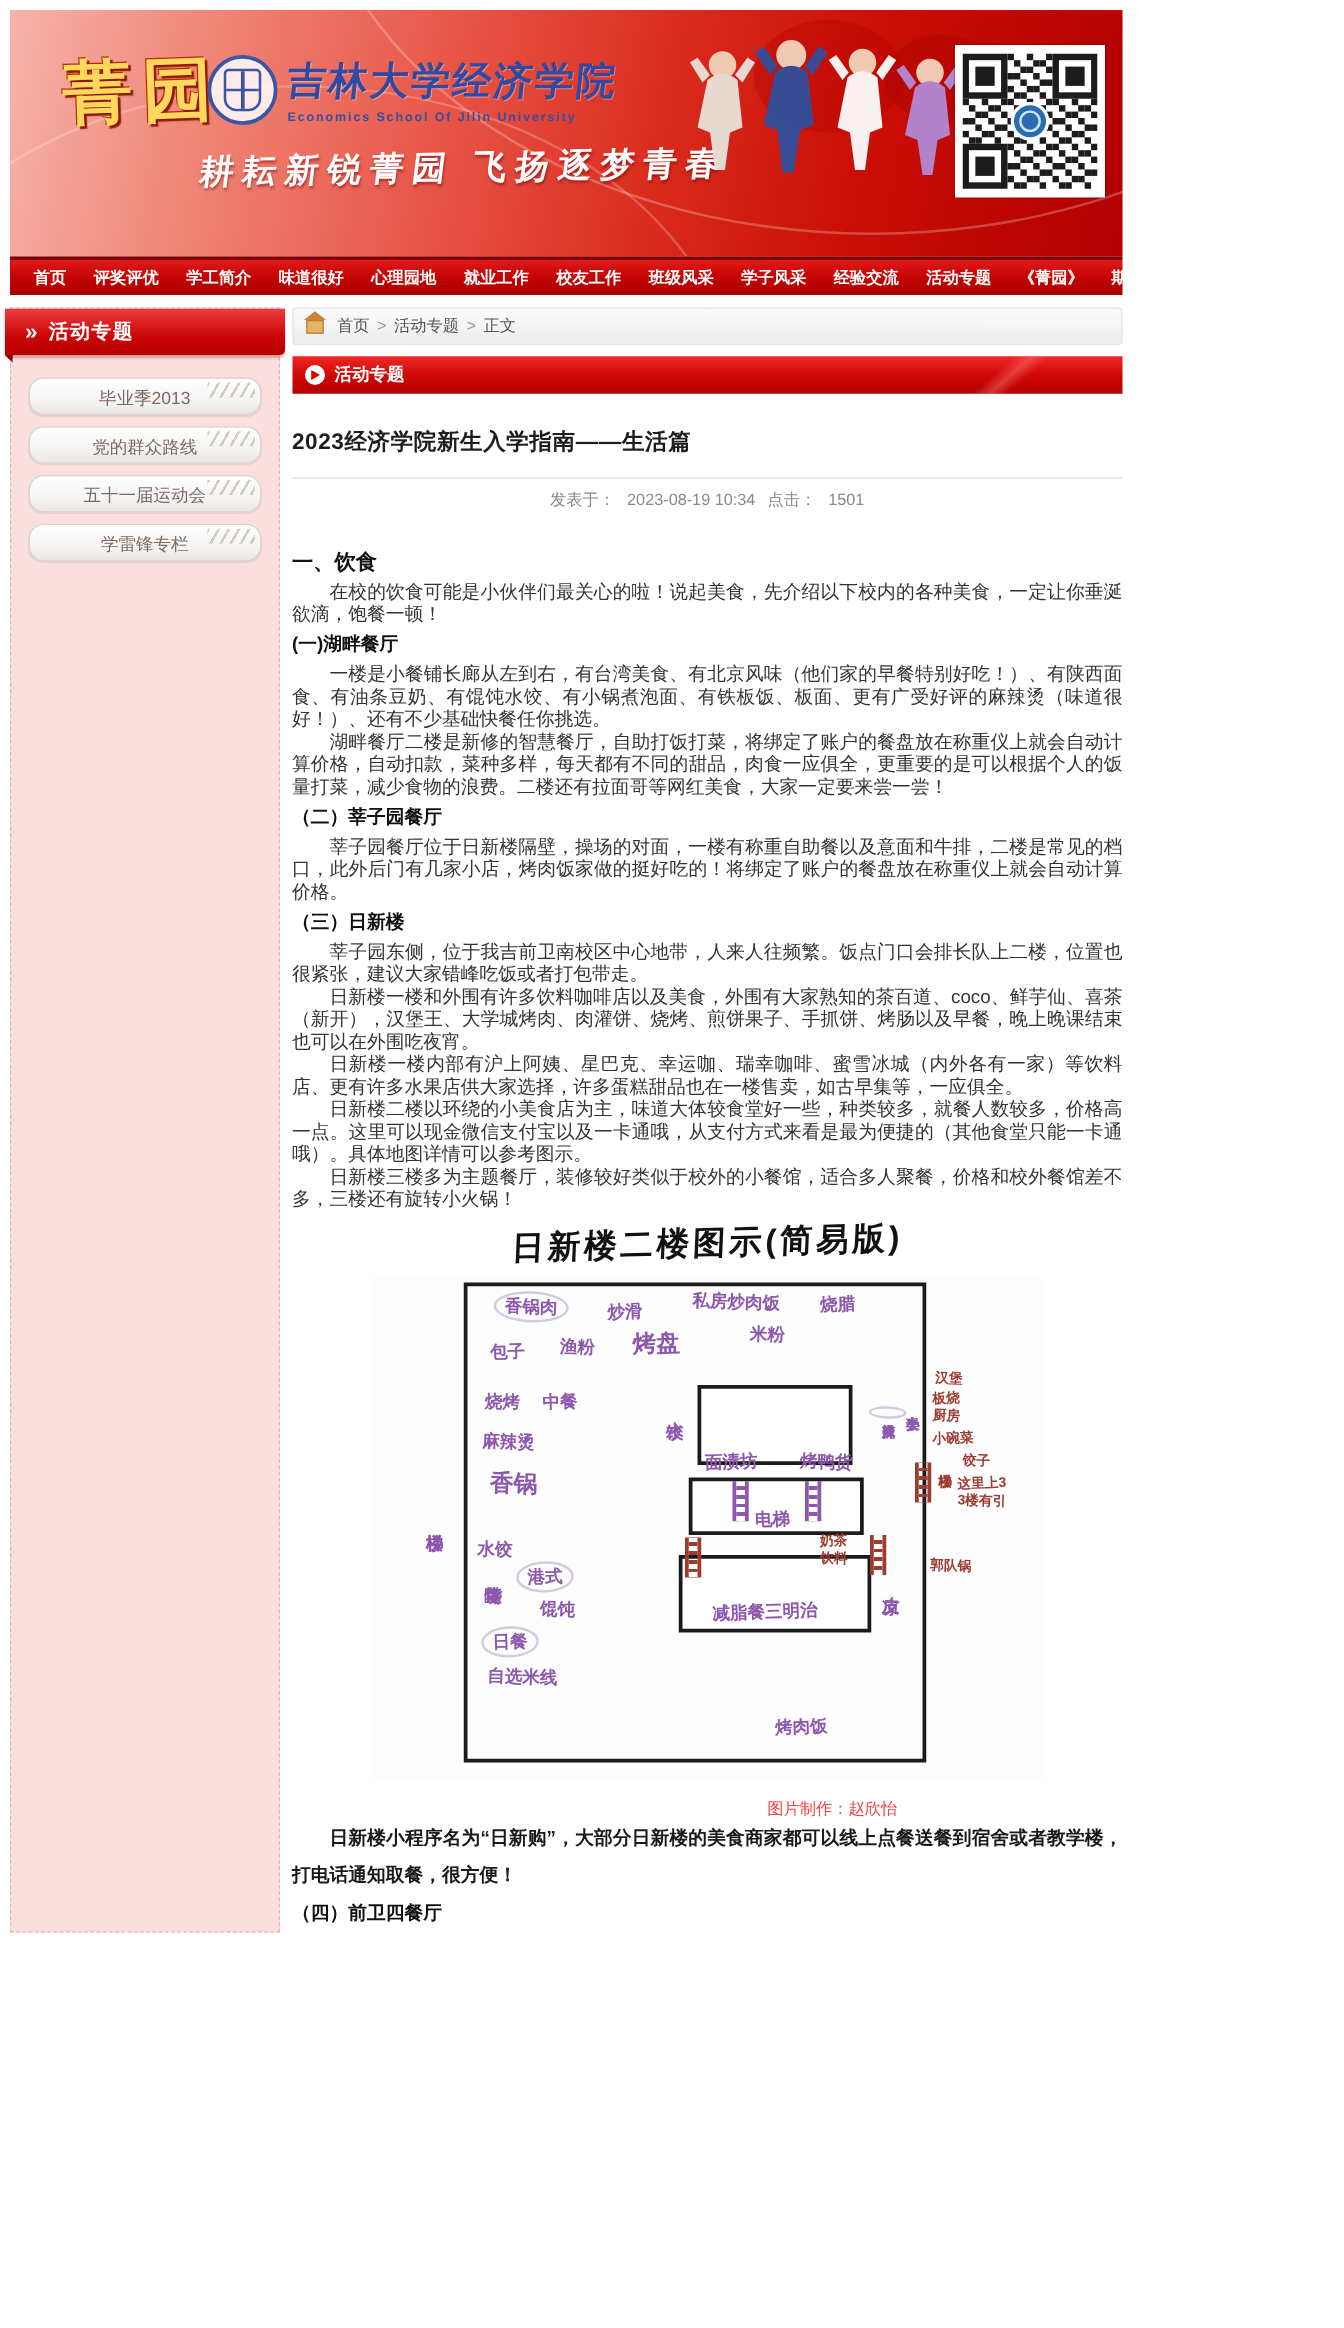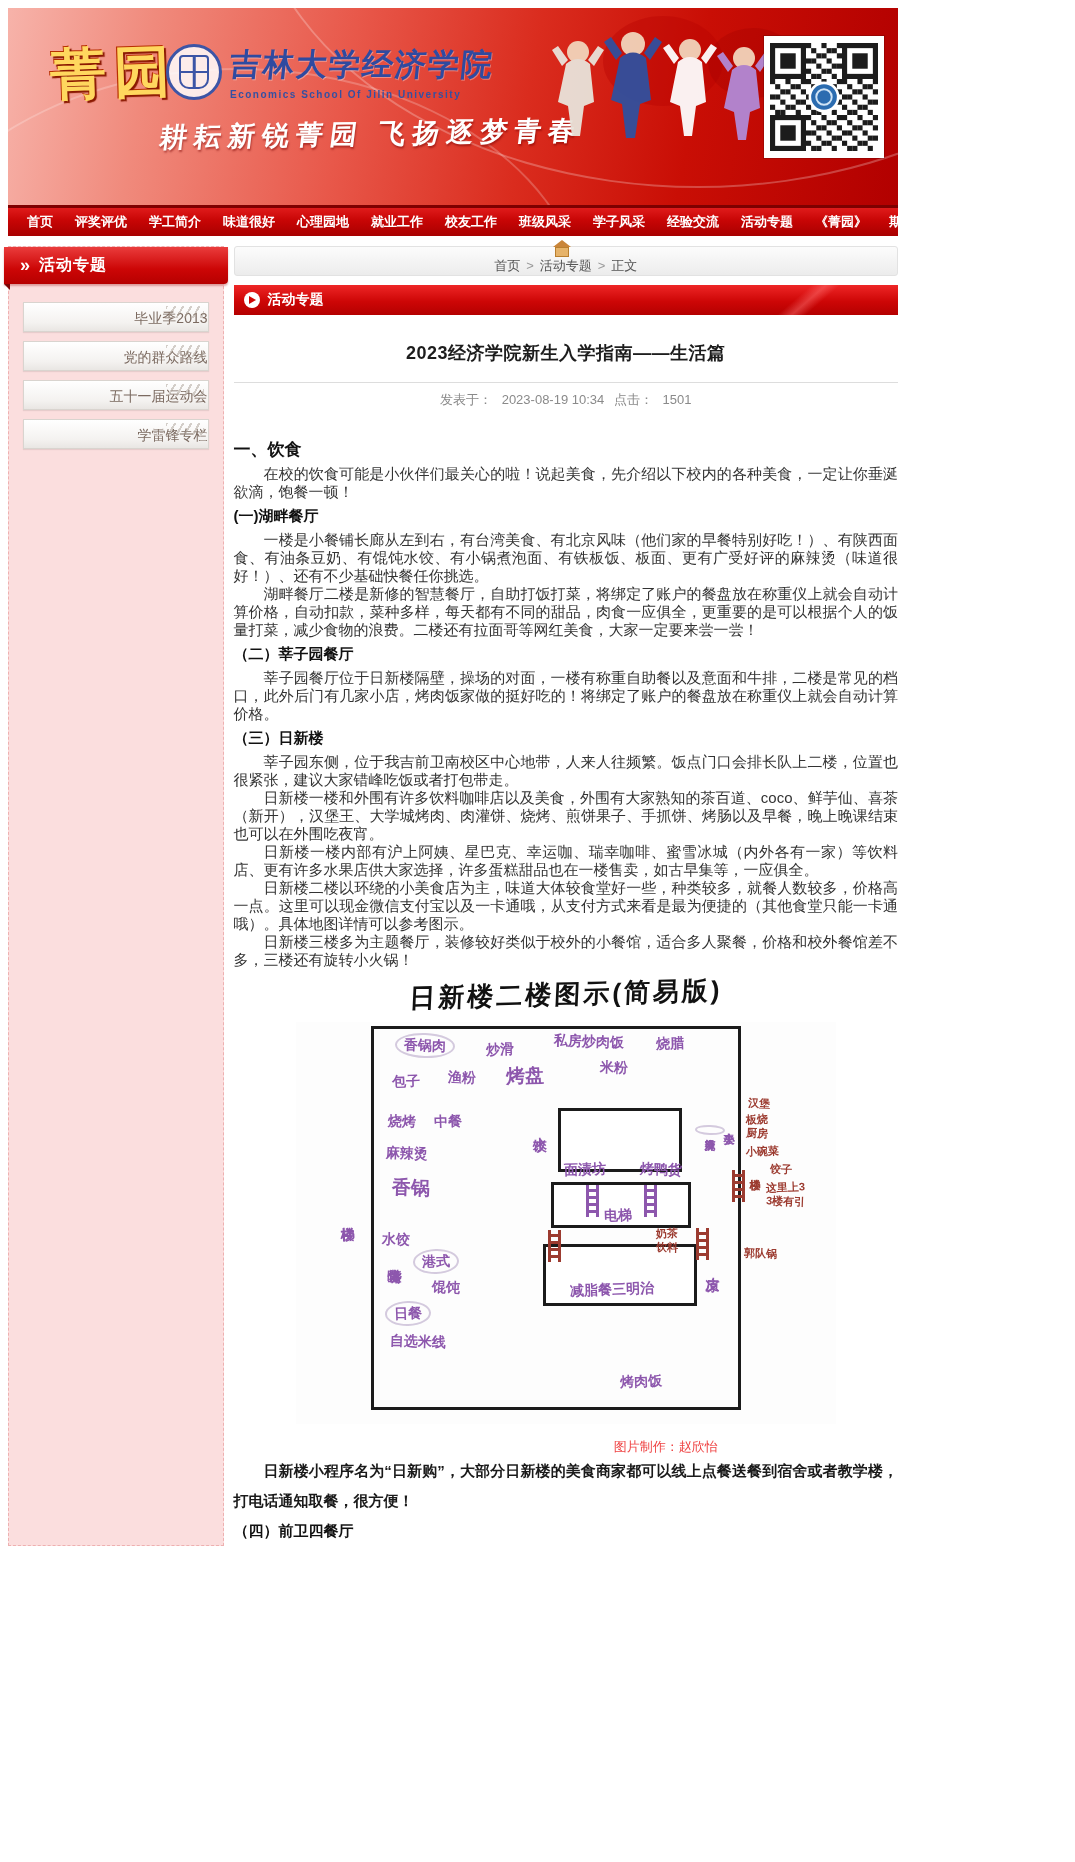--- a/index.html
+++ b/index.html
@@ -49,53 +49,53 @@
   .layout { display:flex; margin-top:10px; }
   .sidebar { width:216px; min-height:385px; background:#fbdede; border:1px dashed #eeb0b0; position:relative; }
   .side-banner { position:relative; margin:0 -5px 14px -5px; height:37px; display:flex; align-items:center;
     background:linear-gradient(180deg,#ea3c3c 0%,#cc0606 60%,#b60000 100%); color:#fff;
     font-size:16px; font-weight:800; padding-left:16px; letter-spacing:1px;
     border-radius:0 0 4px 0; box-shadow:0 2px 2px rgba(150,0,0,.3); }
   .side-banner .chev { font-size:18px; margin-right:8px; font-weight:900; }
   .side-banner::before { content:""; position:absolute; left:0; bottom:-6px; border:3px solid transparent;
     border-top-color:#7d0606; border-right-color:#7d0606; }
   .side-list { list-style:none; padding:4px 14px; }
-  .side-list li { position:relative; height:30px; line-height:30px; text-align:right; margin-bottom:9px;
+  .side-list li { position:relative; height:30px; line-height:30px; text-align:center; margin-bottom:9px;
     background:linear-gradient(180deg,#ffffff 0%,#f4f2f0 70%,#e9e6e3 100%);
-    border:1px solid #d9d4cf; border-radius:0; color:#7b6a60; font-size:14px; cursor:pointer;
+    border:1px solid #d9d4cf; border-radius:12px; color:#7b6a60; font-size:14px; cursor:pointer;
     box-shadow:0 1px 1px rgba(0,0,0,.08); overflow:hidden; }
   .side-list li .stripes { position:absolute; right:4px; top:3px; width:38px; height:12px;
     background:repeating-linear-gradient(120deg, rgba(170,160,150,.5) 0 2px, transparent 2px 7px); }
 
   .content { width:666px; margin-left:10px; }
 
   
   .breadcrumb { height:30px; display:flex; align-items:center; padding:0 10px;
     background:linear-gradient(180deg,#fcfcfc,#ececec); border:1px solid #e2e2e2; border-radius:3px;
-    font-size:13px; color:#555;flex-direction:column; }
+    font-size:13px; color:#555; }
   .home-icon { width:14px; height:11px; position:relative; margin-right:7px; background:#e6b36a;
     box-shadow:inset 0 0 0 1px #b97f2f; }
   .home-icon::before { content:""; position:absolute; left:-2px; top:-7px;
     border-left:9px solid transparent; border-right:9px solid transparent; border-bottom:7px solid #c9853a; }
   .breadcrumb .crumb { padding:0 4px; cursor:pointer; }
   .breadcrumb .sep { color:#999; padding:0 2px; }
 
   
   .section-banner { position:relative; height:30px; margin-top:9px; display:flex; align-items:center;
     background:linear-gradient(180deg,#ee2626 0%,#cd0606 55%,#b40000 100%); color:#fff;
     font-size:14px; font-weight:800; padding-left:10px; overflow:hidden; }
   .section-banner .sheen { position:absolute; right:40px; top:-10px; width:110px; height:60px;
     background:linear-gradient(120deg, transparent 40%, rgba(255,120,120,.45) 50%, transparent 60%); transform:skewX(-30deg); }
   .play-circle { width:16px; height:16px; border-radius:50%; background:#fff; margin-right:8px;
     display:flex; align-items:center; justify-content:center; }
   .play-circle::after { content:""; border-left:7px solid #cf0505; border-top:4px solid transparent; border-bottom:4px solid transparent; margin-left:2px; }
 
   
   article { background:#fff; padding-top:26px; }
-  .art-title { text-align:center; font-size:18px; font-weight:800; color:#1d1d1d; letter-spacing:.5px; }
+  .art-title { text-align:left; font-size:18px; font-weight:800; color:#1d1d1d; letter-spacing:.5px; }
   article hr { border:none; border-top:1px solid #ddd; margin:17px 0 8px 0; }
   .meta { text-align:center; color:#8a8a8a; font-size:13px; margin-bottom:26px; }
   .meta span { margin:0 3px; }
 
   .body-text { font-size:15px; color:#333; text-align:justify; }
   .blk-h1 { font-size:17px; font-weight:800; color:#111; line-height:30px; margin-top:6px; }
   .blk-h2 { font-size:15px; font-weight:800; color:#111; line-height:30px; }
   .blk-p  { line-height:18px; text-indent:2em; }
   .blk-p_bold { line-height:30px; text-indent:2em; font-weight:800; color:#1a1a1a; }
 

